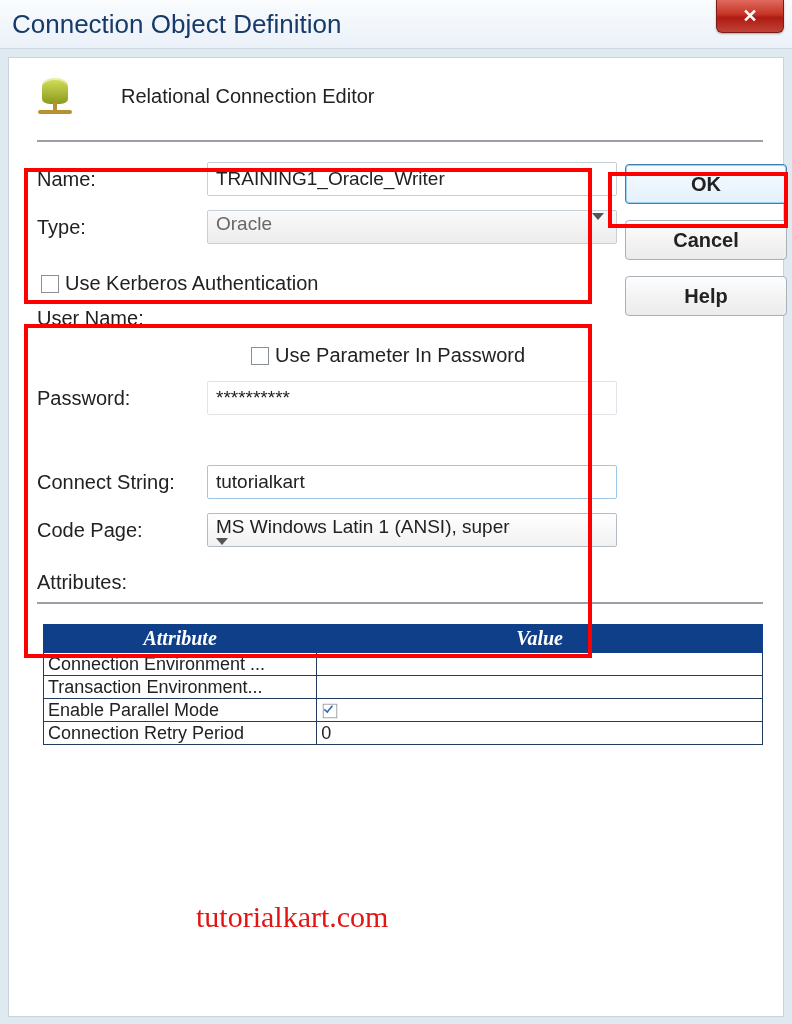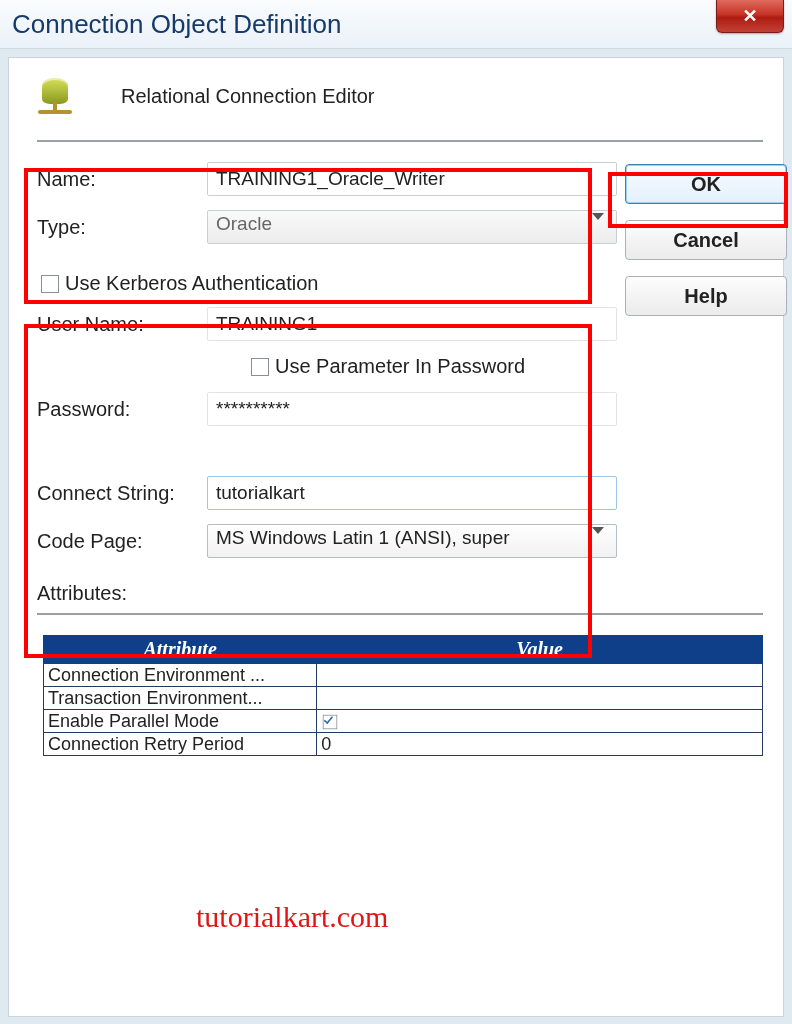--- a/index.html
+++ b/index.html
@@ -303,21 +303,20 @@
         </div>
       </div>
 
       <div class="chk-line" style="margin-left:4px;margin-top:28px;">
         <span class="chk"></span>
         <span>Use Kerberos Authentication</span>
       </div>
 
       <div class="row">
         <div class="lbl">User Name:</div>
-        <input class="txt" style="border-color: rgb(224, 228, 232);" value="TRAINING1">
       </div>
 
       <div class="row">
         <div></div>
         <div class="chk-line" style="margin:0;padding-left:44px;">
           <span class="chk"></span>
           <span>Use Parameter In Password</span>
         </div>
       </div>
 
@@ -328,21 +327,21 @@
 
       <div class="spacer-lg"></div>
 
       <div class="row">
         <div class="lbl">Connect String:</div>
         <input class="txt" style="border-color: rgb(157, 199, 230);" value="tutorialkart">
       </div>
 
       <div class="row" style="margin-top:12px;">
         <div class="lbl">Code Page:</div>
-        <div class="sel" style="color:#222;background:linear-gradient(#fff,#f1f1f1);border-color:#b7bdc4;">
+        <div class="sel" style="color:#222;background:linear-gradient(#fff,#f1f1f1);border-color:#b7bdc4;flex-direction:column;">
           <span>MS Windows Latin 1 (ANSI), super</span>
           <span class="chev"></span>
         </div>
       </div>
 
     </div>
 
     <div class="btn-col">
       <div class="btn default">OK</div>
       <div class="btn">Cancel</div>

